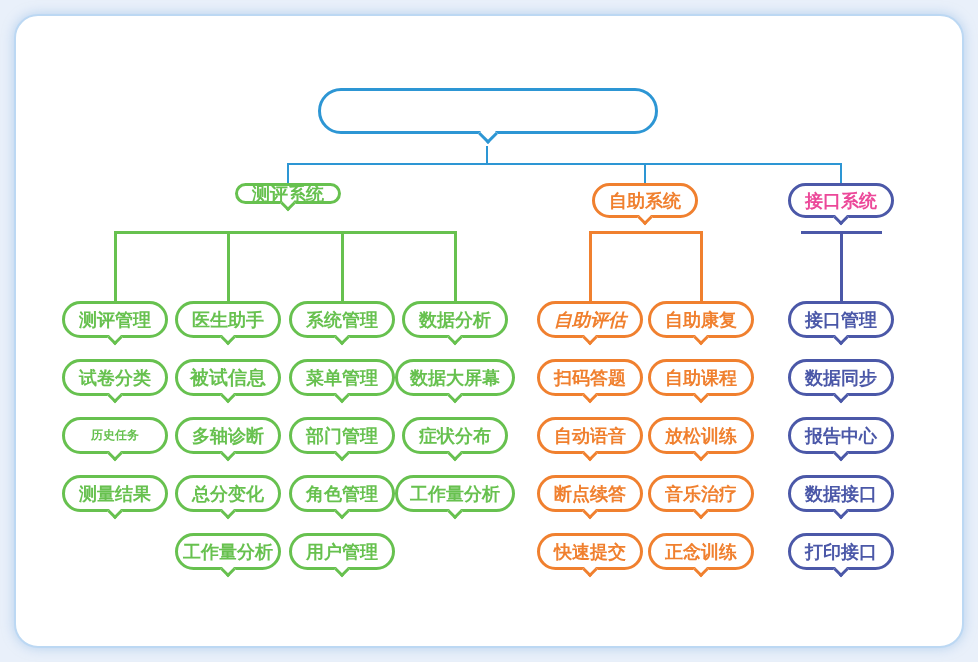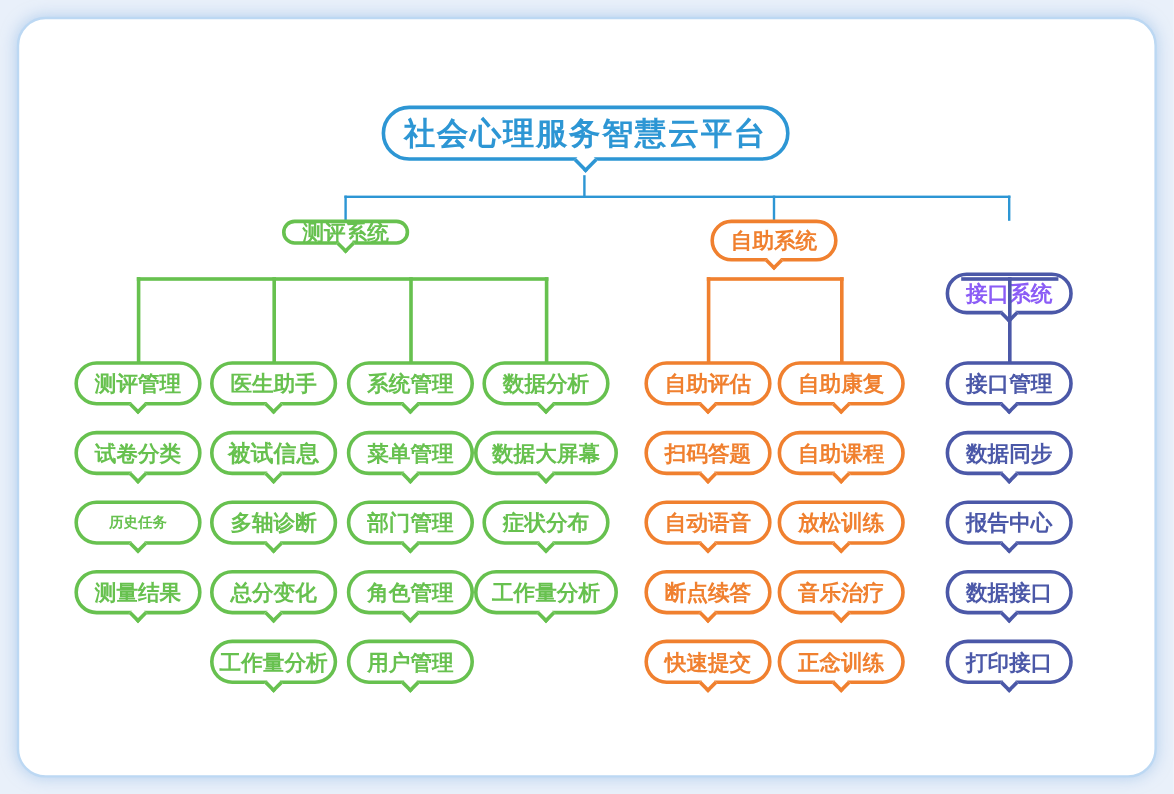--- a/index.html
+++ b/index.html
@@ -37,21 +37,20 @@
 
   .line { position:absolute; }
 </style>
 </head>
 <body>
 
 <div class="root" style="--blue: #2d96d4; --bg: #e9f0fa; --card-border: #bcd8f3;">
   <div class="card"></div>
   <div class="layer">
     <div class="pill title-pill">
-      <span>社会心理服务智慧云平台</span>
       <span class="tail"></span>
     </div>
   <div class="line" style="left: 486px; top: 146px; width: 2px; height: 18px; background: rgb(45, 150, 212);"></div>
       <div class="line" style="left: 287px; top: 163px; width: 555px; height: 2px; background: rgb(45, 150, 212);"></div>
       <div class="line" style="left: 287px; top: 163px; width: 2px; height: 21px; background: rgb(45, 150, 212);"></div>
       <div class="line" style="left: 644px; top: 163px; width: 2px; height: 21px; background: rgb(45, 150, 212);"></div>
       <div class="line" style="left: 840px; top: 163px; width: 2px; height: 21px; background: rgb(45, 150, 212);"></div>
       <div class="pill" style="left: 235px; top: 183px; width: 106px; height: 21px; border-color: rgb(103, 193, 79); color: rgb(103, 193, 79); font-size: 18px;">
         <span>测评系统</span>
         <span class="tail"></span>
@@ -133,21 +132,21 @@
         <span>工作量分析</span>
         <span class="tail"></span>
       </div>
       <div class="pill" style="left: 592px; top: 183px; width: 106px; height: 35px; border-color: rgb(240, 128, 47); color: rgb(240, 128, 47); font-size: 18px;">
         <span>自助系统</span>
         <span class="tail"></span>
       </div>
       <div class="line" style="left: 588.5px; top: 231px; width: 114px; height: 3px; background: rgb(240, 128, 47);"></div>
       <div class="line" style="left: 588.5px; top: 231px; width: 3px; height: 71px; background: rgb(240, 128, 47);"></div>
       <div class="line" style="left: 699.5px; top: 231px; width: 3px; height: 71px; background: rgb(240, 128, 47);"></div>
-      <div class="pill" style="left: 537px; top: 301px; width: 106px; height: 37px; border-color: rgb(240, 128, 47); color: rgb(240, 128, 47); font-size: 18px;">
+      <div class="pill" style="left: 537px; top: 301px; width: 106px; height: 37px; border-color: rgb(240, 128, 47); color: rgb(240, 128, 47); font-size: 18px; font-style: italic;">
         <span>自助评估</span>
         <span class="tail"></span>
       </div>
       <div class="pill" style="left: 537px; top: 359px; width: 106px; height: 37px; border-color: rgb(240, 128, 47); color: rgb(240, 128, 47); font-size: 18px;">
         <span>扫码答题</span>
         <span class="tail"></span>
       </div>
       <div class="pill" style="left: 537px; top: 417px; width: 106px; height: 37px; border-color: rgb(240, 128, 47); color: rgb(240, 128, 47); font-size: 18px;">
         <span>自动语音</span>
         <span class="tail"></span>
@@ -173,21 +172,21 @@
         <span class="tail"></span>
       </div>
       <div class="pill" style="left: 648px; top: 475px; width: 106px; height: 37px; border-color: rgb(240, 128, 47); color: rgb(240, 128, 47); font-size: 18px;">
         <span>音乐治疗</span>
         <span class="tail"></span>
       </div>
       <div class="pill" style="left: 648px; top: 533px; width: 106px; height: 37px; border-color: rgb(240, 128, 47); color: rgb(240, 128, 47); font-size: 18px;">
         <span>正念训练</span>
         <span class="tail"></span>
       </div>
-      <div class="pill" style="left: 788px; top: 183px; width: 106px; height: 35px; border-color: rgb(75, 88, 168); color: #8b5cf6; font-size: 18px; margin-top: 44px;">
+      <div class="pill" style="left: 788px; top: 183px; width: 106px; height: 35px; border-color: rgb(75, 88, 168); color: #ec4899; font-size: 18px;">
         <span>接口系统</span>
         <span class="tail"></span>
       </div>
       <div class="line" style="left: 800.5px; top: 231px; width: 81px; height: 3px; background: rgb(75, 88, 168);"></div>
       <div class="line" style="left: 839.5px; top: 231px; width: 3px; height: 71px; background: rgb(75, 88, 168);"></div>
       <div class="pill" style="left: 788px; top: 301px; width: 106px; height: 37px; border-color: rgb(75, 88, 168); color: rgb(75, 88, 168); font-size: 18px;">
         <span>接口管理</span>
         <span class="tail"></span>
       </div>
       <div class="pill" style="left: 788px; top: 359px; width: 106px; height: 37px; border-color: rgb(75, 88, 168); color: rgb(75, 88, 168); font-size: 18px;">

